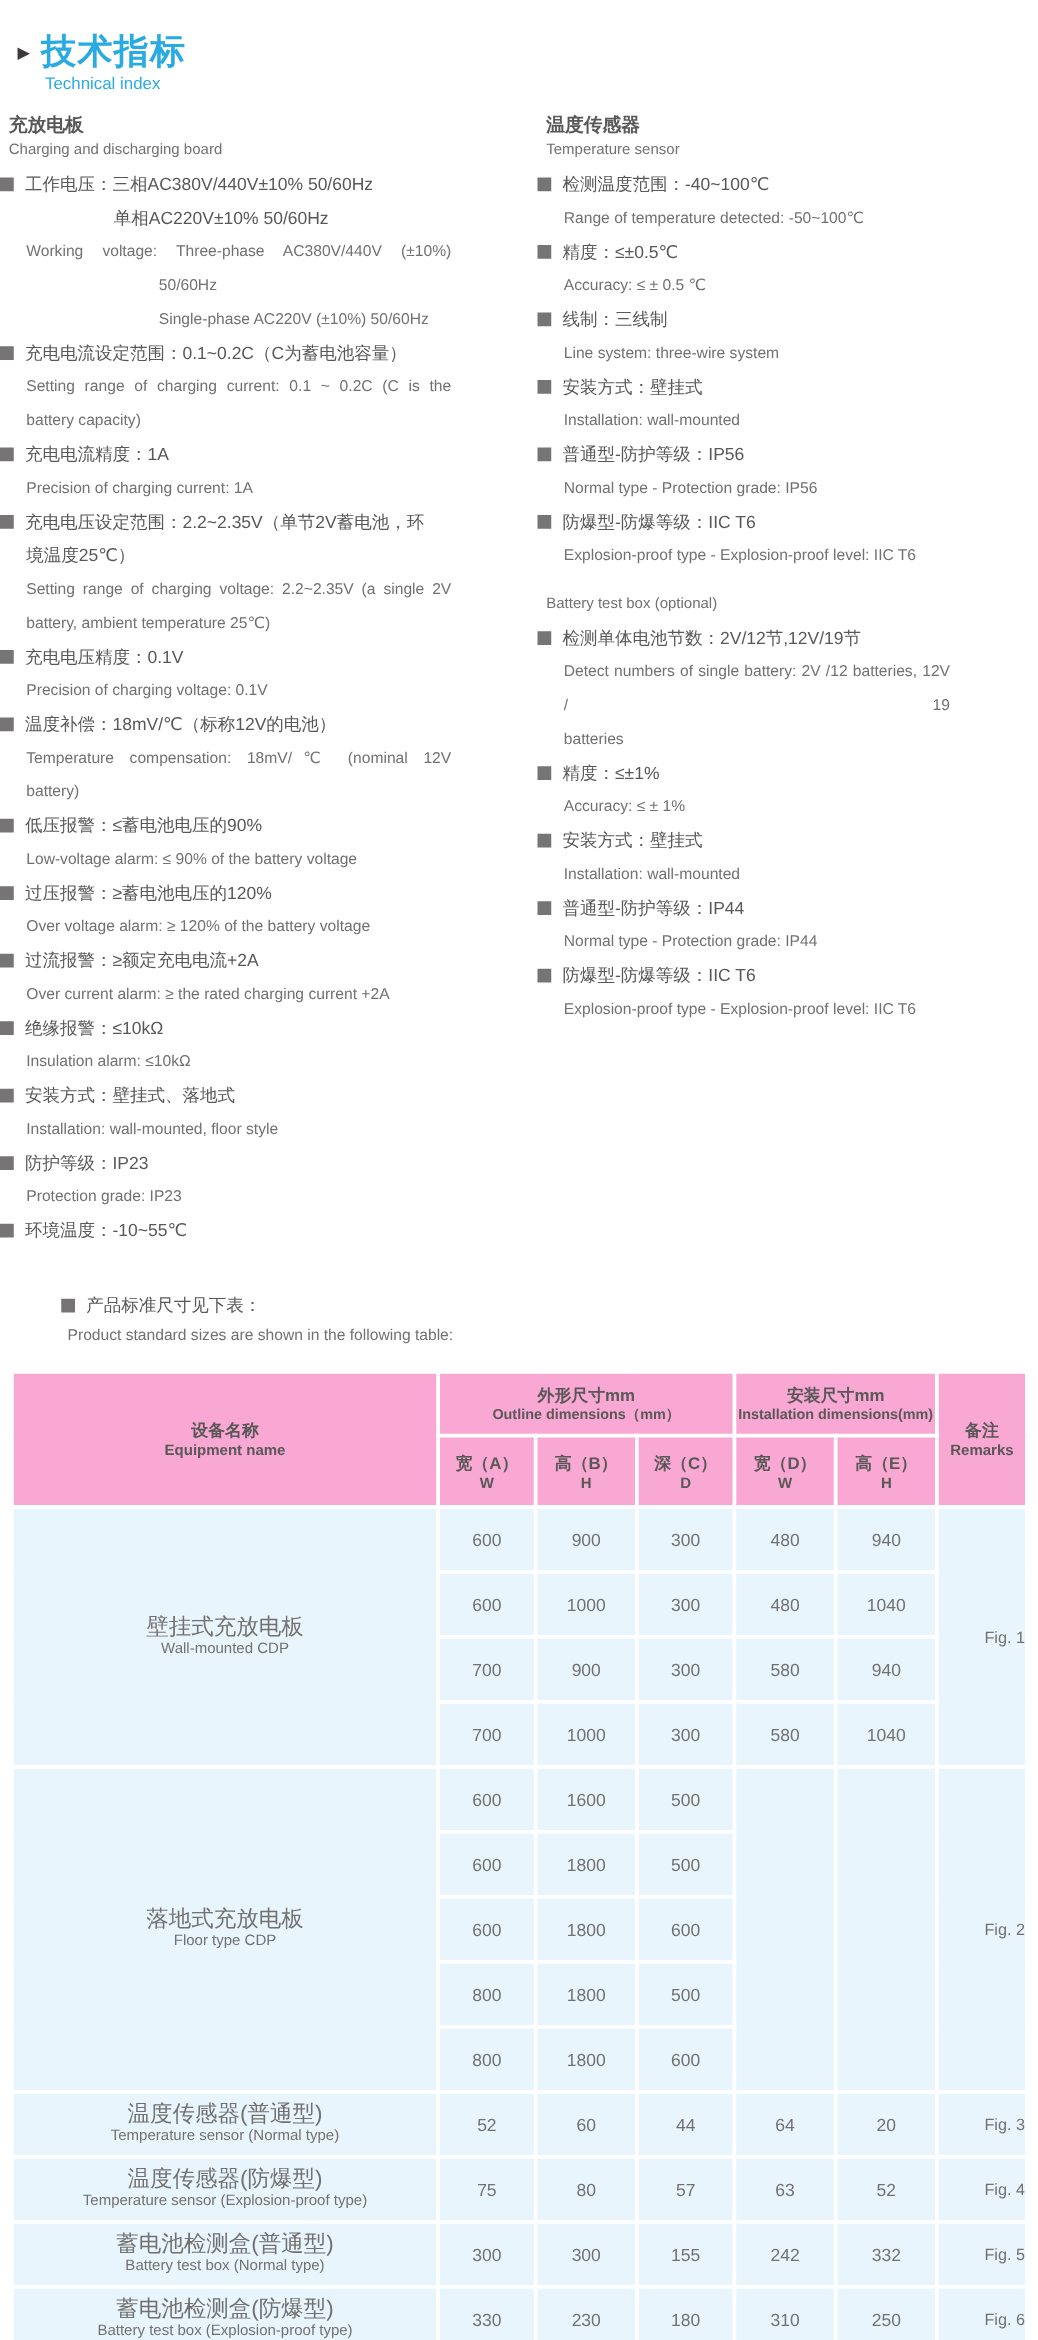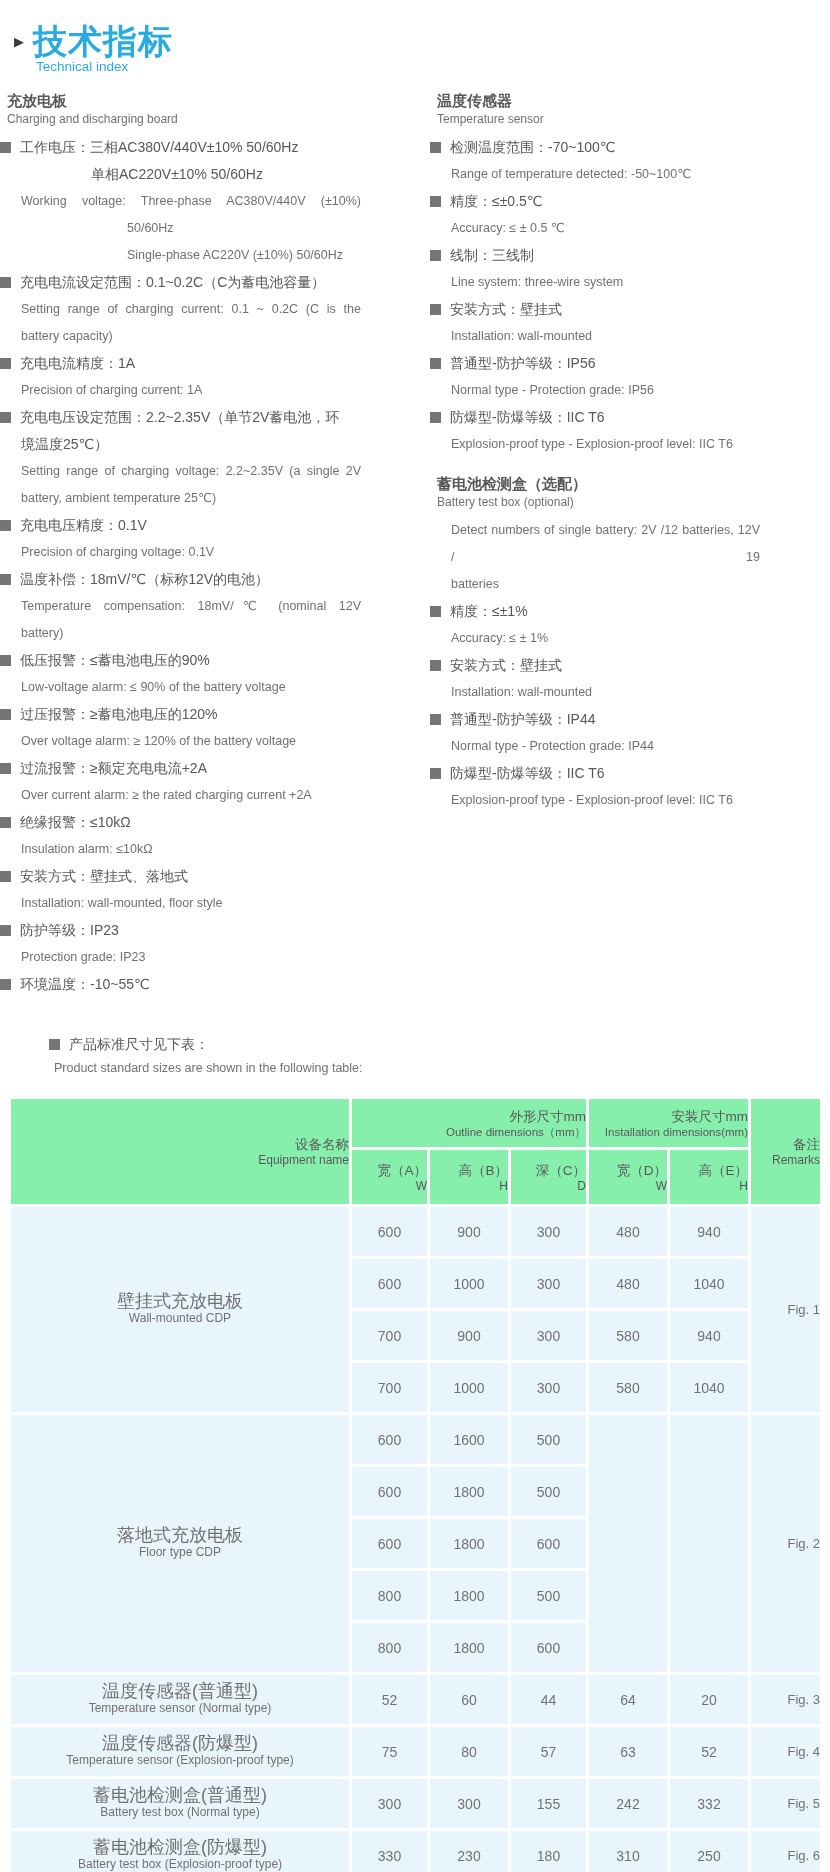--- a/index.html
+++ b/index.html
@@ -2,21 +2,21 @@
 <html><head>
 <meta charset="utf-8">
 <style>
   html,body{margin:0;padding:0;background:#ffffff;}
   body{width:830px;font-family:"Liberation Sans","DejaVu Sans",sans-serif;color:#595757;}
   .page{width:830px;min-height:1872px;box-sizing:border-box;padding-top:26px;overflow:hidden;}
 
   
   .title-row{display:flex;align-items:center;padding-left:14px;}
   .arrow{color:#3e3a39;font-size:13px;margin-right:9px;line-height:1;}
-  .title{color:#29abe2;font-size:34px;font-weight:bold;letter-spacing:1px;line-height:30px;}
+  .title{color:#29abe2;font-size:28px;font-weight:bold;letter-spacing:1px;line-height:30px;}
   .subtitle{color:#29abe2;font-size:13.5px;padding-left:36px;margin-top:3px;line-height:16px;}
 
   
   .columns{display:flex;margin-top:16px;}
   .col{width:361px;}
   .col-right{width:330px;margin-left:69px;}
   .sec-heading{padding-left:7px;margin-bottom:6px;}
   .col .sec-heading:not(:first-child){margin-top:16px;}
   .h-cn{font-size:15px;font-weight:bold;color:#595757;line-height:20px;}
   .h-en{font-size:12px;color:#727171;line-height:17px;}
@@ -31,21 +31,21 @@
   .sq{display:inline-block;width:11px;height:11px;background:#767474;margin-right:9px;vertical-align:-1px;}
 
   
   .table-intro{margin-top:34px;padding-left:49px;}
   .table-intro .line{line-height:24px;}
   .intro-en{padding-left:5px;}
 
   
   table{border-collapse:collapse;table-layout:fixed;width:812px;margin:16px 0 0 8px;}
   th,td{border:3px solid #ffffff;text-align:center;vertical-align:middle;padding:0;margin:0;}
-  thead th{background:#86efac;font-weight:normal;color:#595757;text-align:right;}
+  thead th{background:#f9a8d4;font-weight:bold;color:#595757;}
   tr.hr1 th{height:48px;}
   tr.hr2 th{height:54px;}
   .g-cn{font-size:13.5px;line-height:17px;}
   .g-en{font-size:11.5px;line-height:14px;color:#595757;}
   .s-cn{font-size:13.5px;line-height:17px;}
   .s-en{font-size:12px;line-height:14px;}
   tbody td{background:#e9f5fd;height:49px;color:#727171;}
   .td-val{font-size:14px;}
   .td-name .n-cn{font-size:18px;line-height:17px;color:#727171;text-align:center;}
   .td-name .n-en{font-size:12px;line-height:16px;color:#727171;}
@@ -98,36 +98,36 @@
         <div class="line en i1"><span class="txt">Installation: wall-mounted, floor style</span></div>
         <div class="line cn i0"><span class="sq"></span><span class="txt">防护等级：IP23</span></div>
         <div class="line en i1"><span class="txt">Protection grade: IP23</span></div>
         <div class="line cn i0"><span class="sq"></span><span class="txt">环境温度：-10~55℃</span></div>
       </div>
     <div class="col col-right" id="col-right">
         <div class="sec-heading">
           <div class="h-cn">温度传感器</div>
           <div class="h-en">Temperature sensor</div>
         </div>
-        <div class="line cn i0"><span class="sq"></span><span class="txt">检测温度范围：-70~100℃</span></div>
+        <div class="line cn i0"><span class="sq"></span><span class="txt">检测温度范围：-40~100℃</span></div>
         <div class="line en i1"><span class="txt">Range of temperature detected: -50~100℃</span></div>
         <div class="line cn i0"><span class="sq"></span><span class="txt">精度：≤±0.5℃</span></div>
         <div class="line en i1"><span class="txt">Accuracy: ≤ ± 0.5 ℃</span></div>
         <div class="line cn i0"><span class="sq"></span><span class="txt">线制：三线制</span></div>
         <div class="line en i1"><span class="txt">Line system: three-wire system</span></div>
         <div class="line cn i0"><span class="sq"></span><span class="txt">安装方式：壁挂式</span></div>
         <div class="line en i1"><span class="txt">Installation: wall-mounted</span></div>
         <div class="line cn i0"><span class="sq"></span><span class="txt">普通型-防护等级：IP56</span></div>
         <div class="line en i1"><span class="txt">Normal type - Protection grade: IP56</span></div>
         <div class="line cn i0"><span class="sq"></span><span class="txt">防爆型-防爆等级：IIC T6</span></div>
         <div class="line en i1"><span class="txt">Explosion-proof type - Explosion-proof level: IIC T6</span></div>
         <div class="sec-heading">
-          <div class="h-cn">蓄电池检测盒（选配）</div>
           <div class="h-en">Battery test box (optional)</div>
         </div>
+        <div class="line cn i0"><span class="sq"></span><span class="txt">检测单体电池节数：2V/12节,12V/19节</span></div>
         <div class="line en i1 just"><span class="txt">Detect numbers of single battery: 2V /12 batteries, 12V / 19</span></div>
         <div class="line en i1"><span class="txt">batteries</span></div>
         <div class="line cn i0"><span class="sq"></span><span class="txt">精度：≤±1%</span></div>
         <div class="line en i1"><span class="txt">Accuracy: ≤ ± 1%</span></div>
         <div class="line cn i0"><span class="sq"></span><span class="txt">安装方式：壁挂式</span></div>
         <div class="line en i1"><span class="txt">Installation: wall-mounted</span></div>
         <div class="line cn i0"><span class="sq"></span><span class="txt">普通型-防护等级：IP44</span></div>
         <div class="line en i1"><span class="txt">Normal type - Protection grade: IP44</span></div>
         <div class="line cn i0"><span class="sq"></span><span class="txt">防爆型-防爆等级：IIC T6</span></div>
         <div class="line en i1"><span class="txt">Explosion-proof type - Explosion-proof level: IIC T6</span></div>

